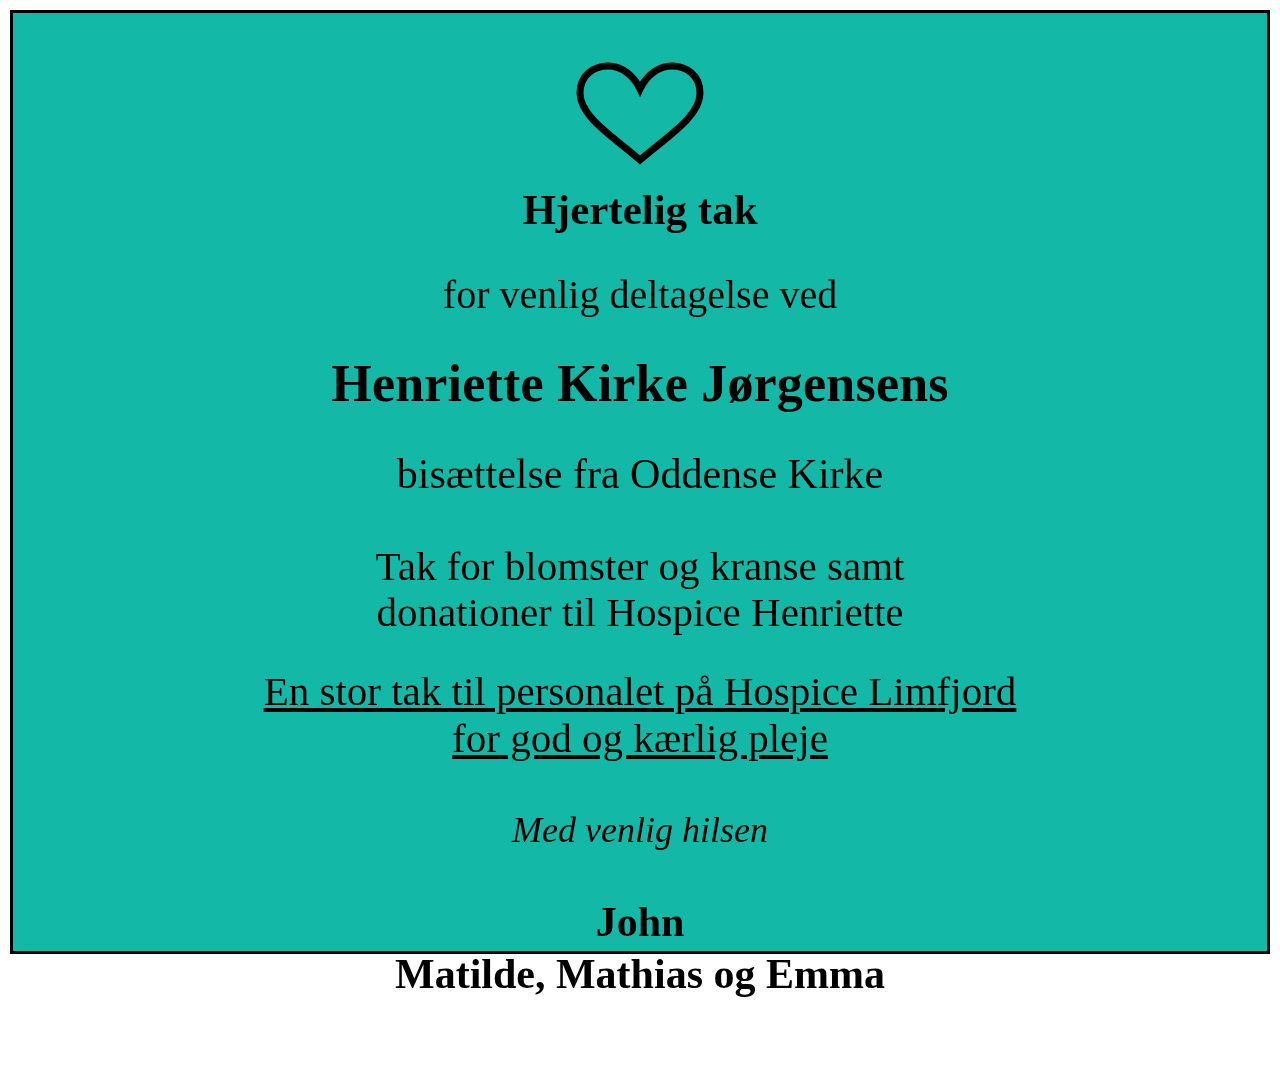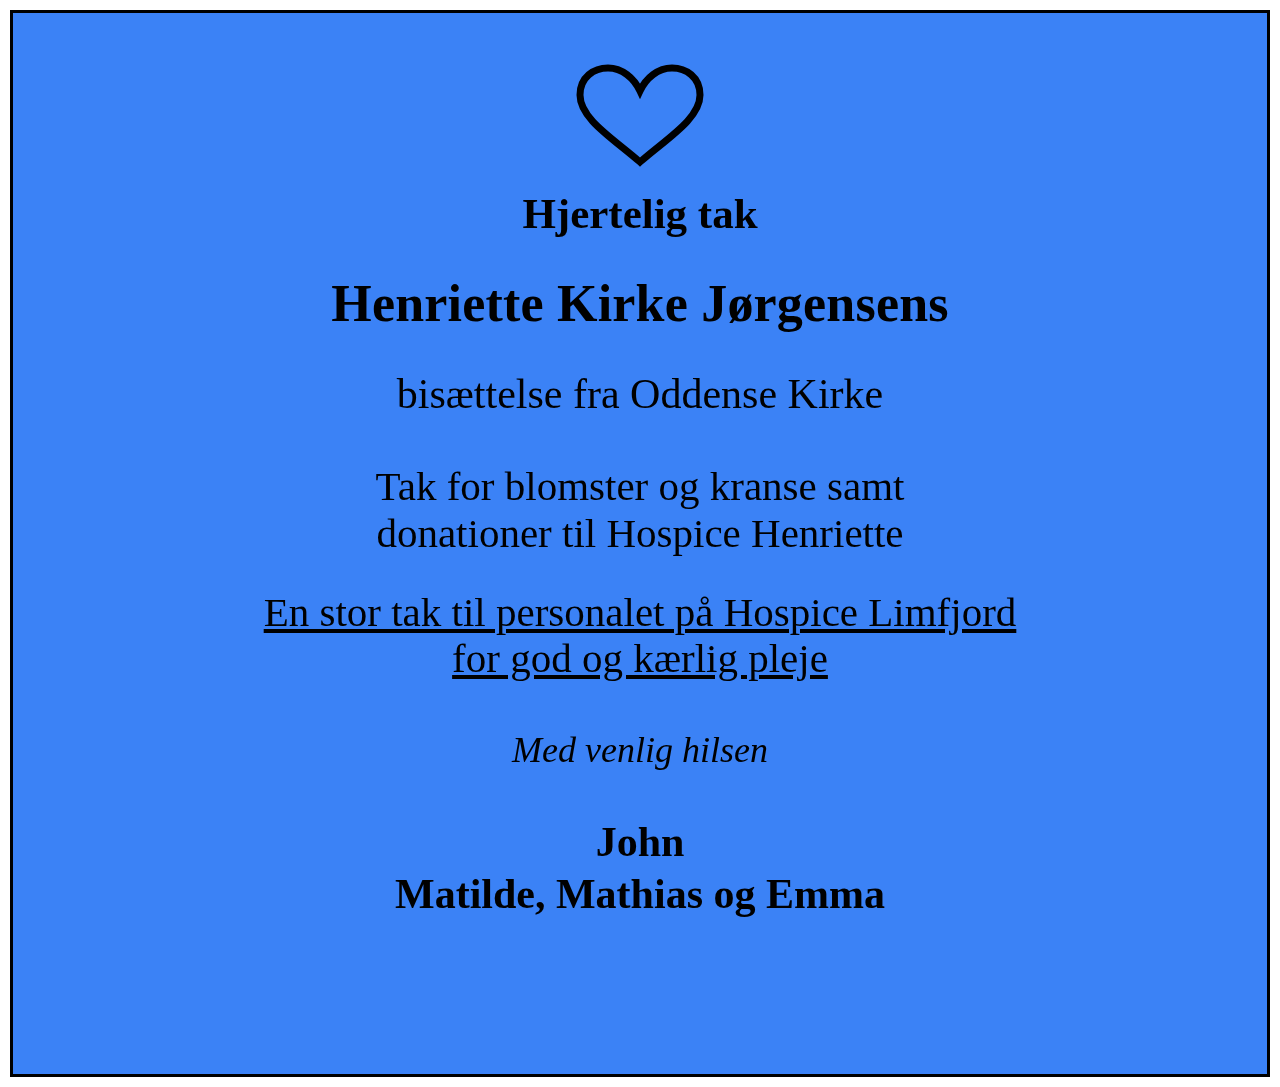--- a/index.html
+++ b/index.html
@@ -13,23 +13,23 @@
     font-family: "Liberation Serif", "DejaVu Serif", serif;
     color: #000000;
     overflow: hidden;
   }
   .notice-frame {
     box-sizing: border-box;
     position: absolute;
     left: 10px;
     top: 10px;
     width: 1260px;
-    height: 1067px;
+    height: 944px;
     border: 3px solid #000000;
-    background: #3b82f6;
+    background: #14b8a6;
     display: flex;
     flex-direction: column;
     align-items: center;
   }
   .heart-wrap {
     margin-top: 48px;
     margin-bottom: 14px;
     width: 150px;
     height: 108px;
     display: flex;
@@ -94,20 +94,21 @@
 <div class="notice-frame">
 
   <div class="heart-wrap">
     <svg width="140" height="104" viewBox="0 0 140 104" aria-hidden="true">
       <path d="M70 99 C 44 76, 10 56, 10 32 C 10 14, 24 5, 38 5 C 52 5, 64 15, 70 28 C 76 15, 88 5, 102 5 C 116 5, 130 14, 130 32 C 130 56, 96 76, 70 99 Z" fill="none" stroke="#000000" stroke-width="7" stroke-linejoin="miter"></path>
     </svg>
   </div>
 
   <div class="line l-thanks">Hjertelig tak</div>
 
+  <div class="line l-for">for venlig deltagelse ved</div>
 
   <div class="line l-name">Henriette Kirke Jørgensens</div>
 
   <div class="line l-church">bisættelse fra Oddense Kirke</div>
 
   <div class="line l-flowers">
     <span>Tak for blomster og kranse samt</span><br>
     <span>donationer til Hospice Henriette</span>
   </div>
 

